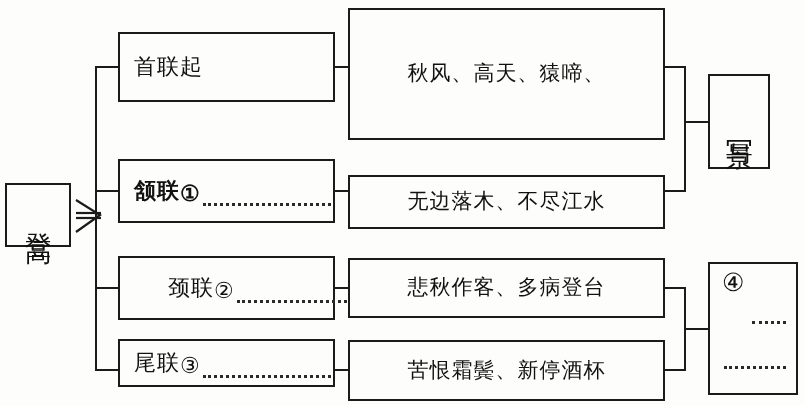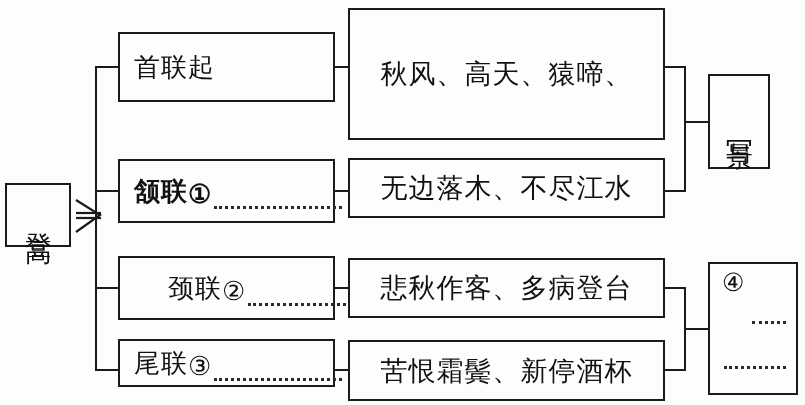--- a/index.html
+++ b/index.html
@@ -35,21 +35,21 @@
   }
   .root-box   { left: 5px;  top: 183px; width: 66px;  height: 64px; }
   .writejing  { left: 708px; top: 74px; width: 62px;  height: 95px; }
 
   
   .lbox {
     left: 118px;
     width: 217px;
     justify-content: flex-start;
     padding-left: 14px;
-    font-size: 26px;
+    font-size: 22px;
   }
   .lbox-1 { top: 32px;  height: 70px; }
   .lbox-2 { top: 159px; height: 64px; font-weight: bold; }
   .lbox-3 { top: 256px; height: 64px; padding-left: 48px; }
   .lbox-4 { top: 339px; height: 48px; }
 
   .label-wrap {
     display: inline-flex;
     align-items: flex-end;
     white-space: nowrap;
@@ -60,27 +60,27 @@
     width: 128px;
     height: 16px;
     margin-left: 2px;
     border-bottom: 3px dotted #2a2a2a;
   }
 
   
   .cbox {
     left: 348px;
     width: 317px;
-    font-size: 27px;
+    font-size: 21px;
     line-height: 1.32;
     text-align: center;
     letter-spacing: 1px;
   }
   .cbox-1 { top: 8px;   height: 132px; }
-  .cbox-2 { top: 158px; height: 60px; }
+  .cbox-2 { top: 175px; height: 54px; }
   .cbox-3 { top: 258px; height: 60px; }
   .cbox-4 { top: 340px; height: 61px; }
 
   
   .abox {
     left: 708px;
     top: 262px;
     width: 90px;
     height: 133px;
     display: block;

